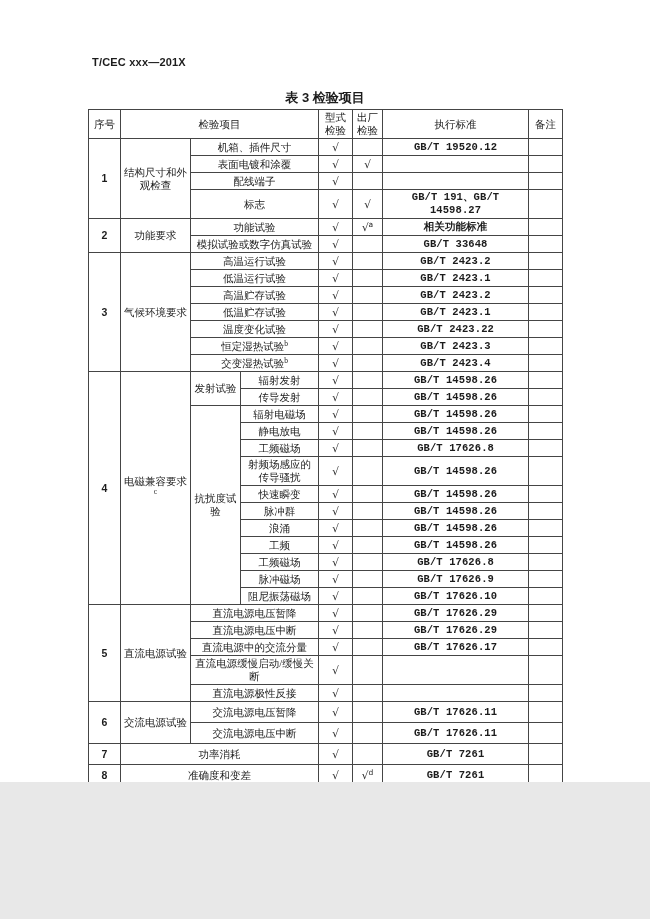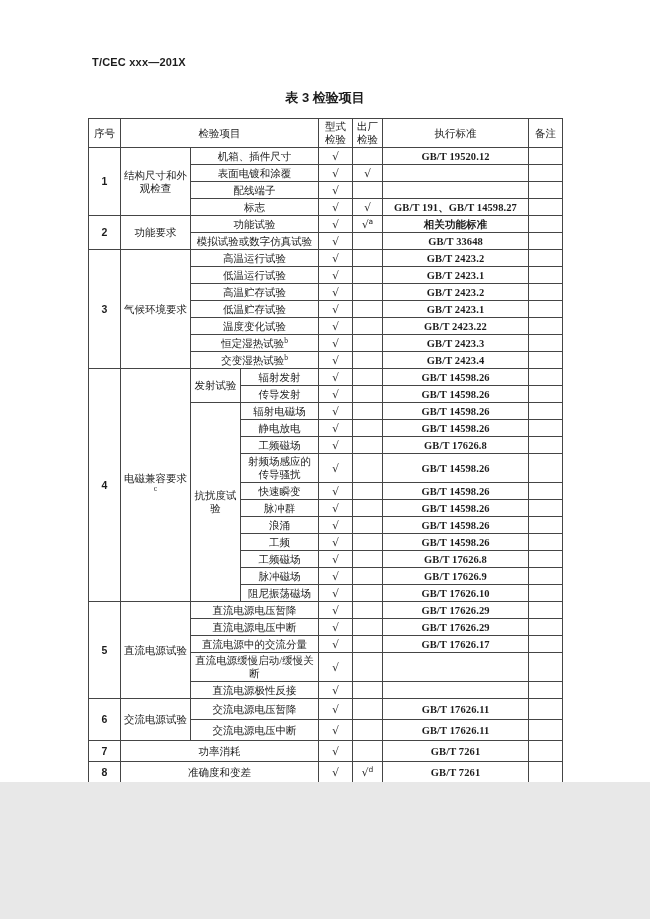--- a/index.html
+++ b/index.html
@@ -11,35 +11,35 @@
     position:absolute;left:92px;top:56px;
     font-family:"Liberation Sans","DejaVu Sans",sans-serif;
     font-weight:bold;font-size:11px;letter-spacing:.2px;
   }
   .table-title{
     position:absolute;left:88px;top:89px;width:474px;text-align:center;
     font-family:"Liberation Sans","DejaVu Sans",sans-serif;
     font-weight:bold;font-size:13px;
   }
   table.insp{
-    position:absolute;left:88px;top:118px;width:474px;
+    position:absolute;left:88px;top:109px;width:474px;
     border-collapse:collapse;table-layout:fixed;
     border:1.5px solid #2b2b2b;
   }
   .insp th,.insp td{
     border:1px solid #454545;text-align:center;vertical-align:middle;
     padding:1px 2px;line-height:13px;overflow:hidden;
   }
   .insp th{
     height:26px;font-weight:normal;font-size:10.5px;white-space:pre-line;
   }
   .insp td{height:14px;font-size:10.5px;}
   .k-seq{font-family:"Liberation Sans","DejaVu Sans",sans-serif;font-weight:bold;font-size:10px;}
   .k-mark{font-family:"DejaVu Sans","Liberation Sans",sans-serif;font-size:10px;}
-  .k-std{font-family:Liberation Serif, serif;font-weight:bold;font-size:9.5px;letter-spacing:.1px;}
+  .k-std{font-family:Liberation Mono, monospace;font-weight:bold;font-size:9.5px;letter-spacing:.1px;}
   .k-cat{font-size:10.5px;padding:1px 3px;}
   .k-group{font-size:10.5px;padding:1px 6px;}
   .k-item{font-size:10.5px;margin-left:7px;}
   .insp sup{font-size:7.5px;line-height:0;}
   
   .insp tbody tr:nth-child(n+32) td{height:18px;}
   .page-number{
     position:absolute;left:62px;top:847px;font-size:10px;
     font-family:"Liberation Serif","DejaVu Serif",serif;
   }

